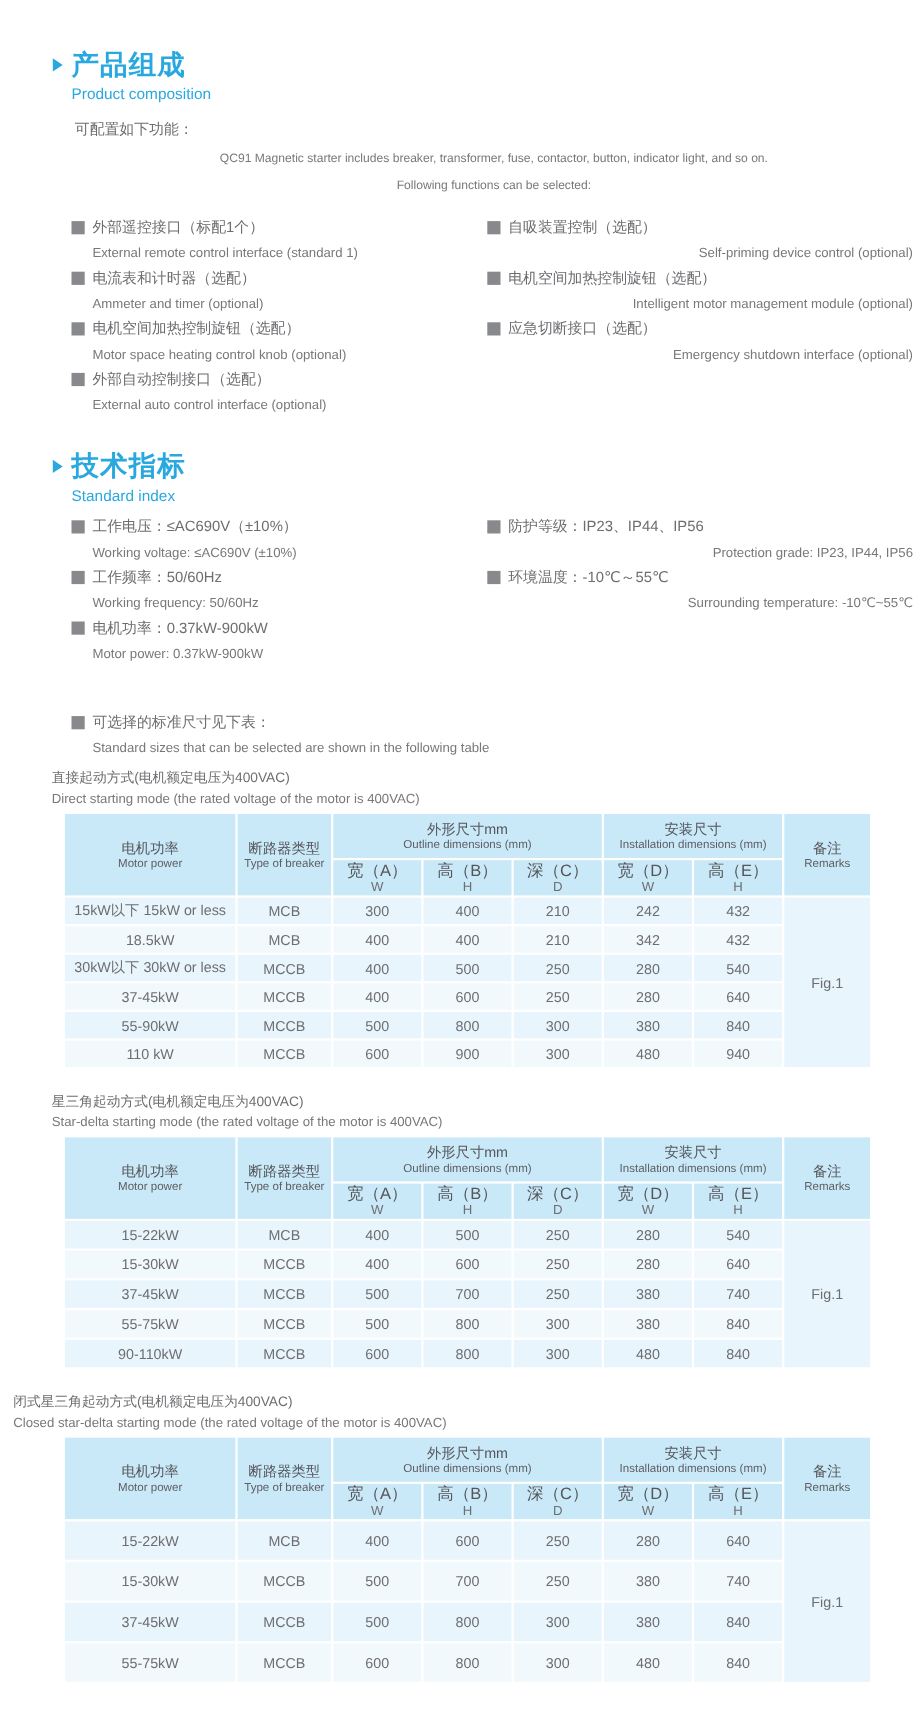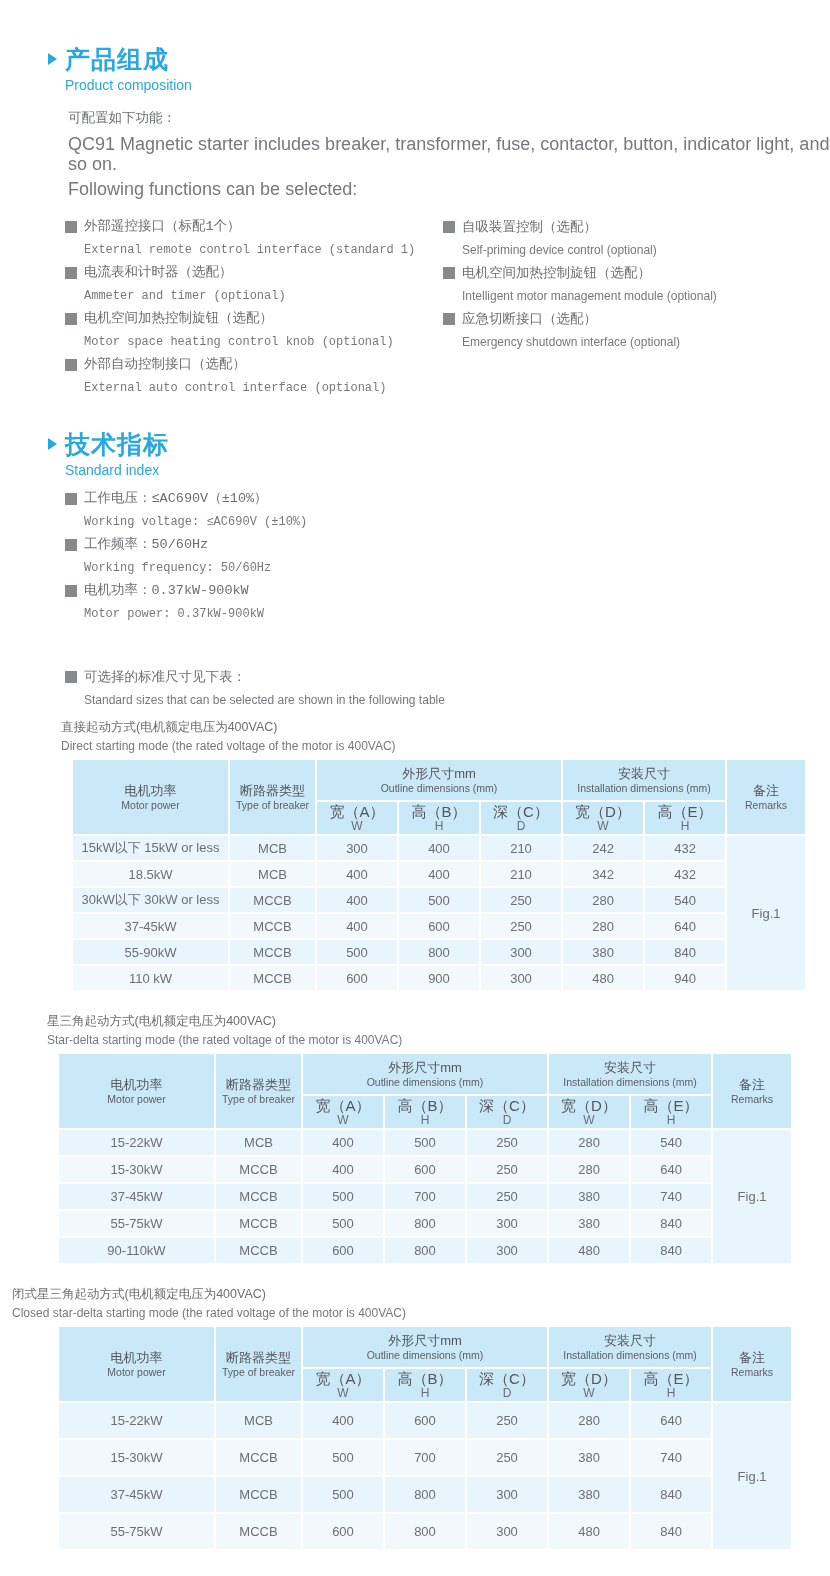--- a/index.html
+++ b/index.html
@@ -25,42 +25,42 @@
   .section-head{position:relative;margin-left:48px;padding-left:17px;}
   .tri{position:absolute;left:0;top:9px;width:0;height:0;
        border-left:9px solid var(--accent);
        border-top:6px solid transparent;border-bottom:6px solid transparent;}
   .sec-title{font-size:25px;line-height:30px;font-weight:bold;color:var(--accent);letter-spacing:1px;}
   .sec-sub{font-size:14px;line-height:18px;margin-top:2px;color:var(--accent);}
 
   
   .p-zh{margin:16px 0 0 68px;font-size:13.5px;line-height:20px;color:var(--text);}
   .p-zh.second{margin-top:14px;}
-  .p-en{margin:6px 0 0 68px;font-size:18px;line-height:20px;color:var(--text-light);}
+  .p-en{margin:6px 0 0 68px;font-size:11px;line-height:20px;color:var(--text-light);text-align:center;}
   .p-en.second{margin-top:5px;}
 
   
   .two-col{display:flex;margin:18px 0 0 65px;}
-  .col-left{width:378px;flex:none;font-family:Liberation Mono, monospace;}
-  .col-right{flex:1;}
+  .col-left{width:378px;flex:none;}
+  .col-right{flex:1;text-align:right;}
   .feature{margin:0;}
   .f-zh{display:flex;align-items:center;font-size:13.5px;line-height:20px;color:var(--text);}
   .sq{width:12px;height:12px;background:var(--bullet);display:inline-block;flex:none;margin-right:7px;}
   .f-en{font-size:12px;line-height:16px;color:var(--text-light);margin:5px 0 5px 19px;}
 
   .section-tech{margin-top:28px;}
   .two-col.specs{margin-top:10px;}
 
   
   .note{margin:40px 0 0 65px;}
   .note .f-en{margin-top:5px;}
 
   
   .tbl-block{margin-top:20px;}
-  .tbl-block.first{margin-top:10px;padding-left:14px;}
+  .tbl-block.first{margin-top:10px;}
   .cap-zh{margin-left:47px;font-size:12.5px;line-height:19px;color:var(--text);}
   .cap-en{margin-left:47px;font-size:12px;line-height:19px;color:var(--text-light);}
   .tbl-block.shift-left .cap-zh,.tbl-block.shift-left .cap-en{margin-left:12px;}
   .tbl-host{margin:2px 0 0 57px;}
 
   table.dim-table{border-collapse:separate;border-spacing:2px;table-layout:fixed;
                   width:718px;background:#fff;}
   table.dim-table th{background:var(--th-bg);font-weight:normal;color:#55565a;
                      padding:1px 2px;text-align:center;vertical-align:middle;}
   tr.hr1 th{height:40px;}
@@ -172,20 +172,36 @@
           <div class="f-en">Working frequency: 50/60Hz</div>
         </div>
         <div class="feature">
           <div class="f-zh">
             <span class="sq"></span>
             <span>电机功率：0.37kW-900kW</span>
           </div>
           <div class="f-en">Motor power: 0.37kW-900kW</div>
         </div>
       </div>
+    <div class="col-right">
+        <div class="feature">
+          <div class="f-zh">
+            <span class="sq"></span>
+            <span>防护等级：IP23、IP44、IP56</span>
+          </div>
+          <div class="f-en">Protection grade: IP23, IP44, IP56</div>
+        </div>
+        <div class="feature">
+          <div class="f-zh">
+            <span class="sq"></span>
+            <span>环境温度：-10℃～55℃</span>
+          </div>
+          <div class="f-en">Surrounding temperature: -10℃~55℃</div>
+        </div>
+      </div>
   </div>
 
   <div class="note">
     <div class="f-zh">
       <span class="sq"></span>
       <span>可选择的标准尺寸见下表：</span>
     </div>
     <div class="f-en">Standard sizes that can be selected are shown in the following table</div>
   </div>
 

